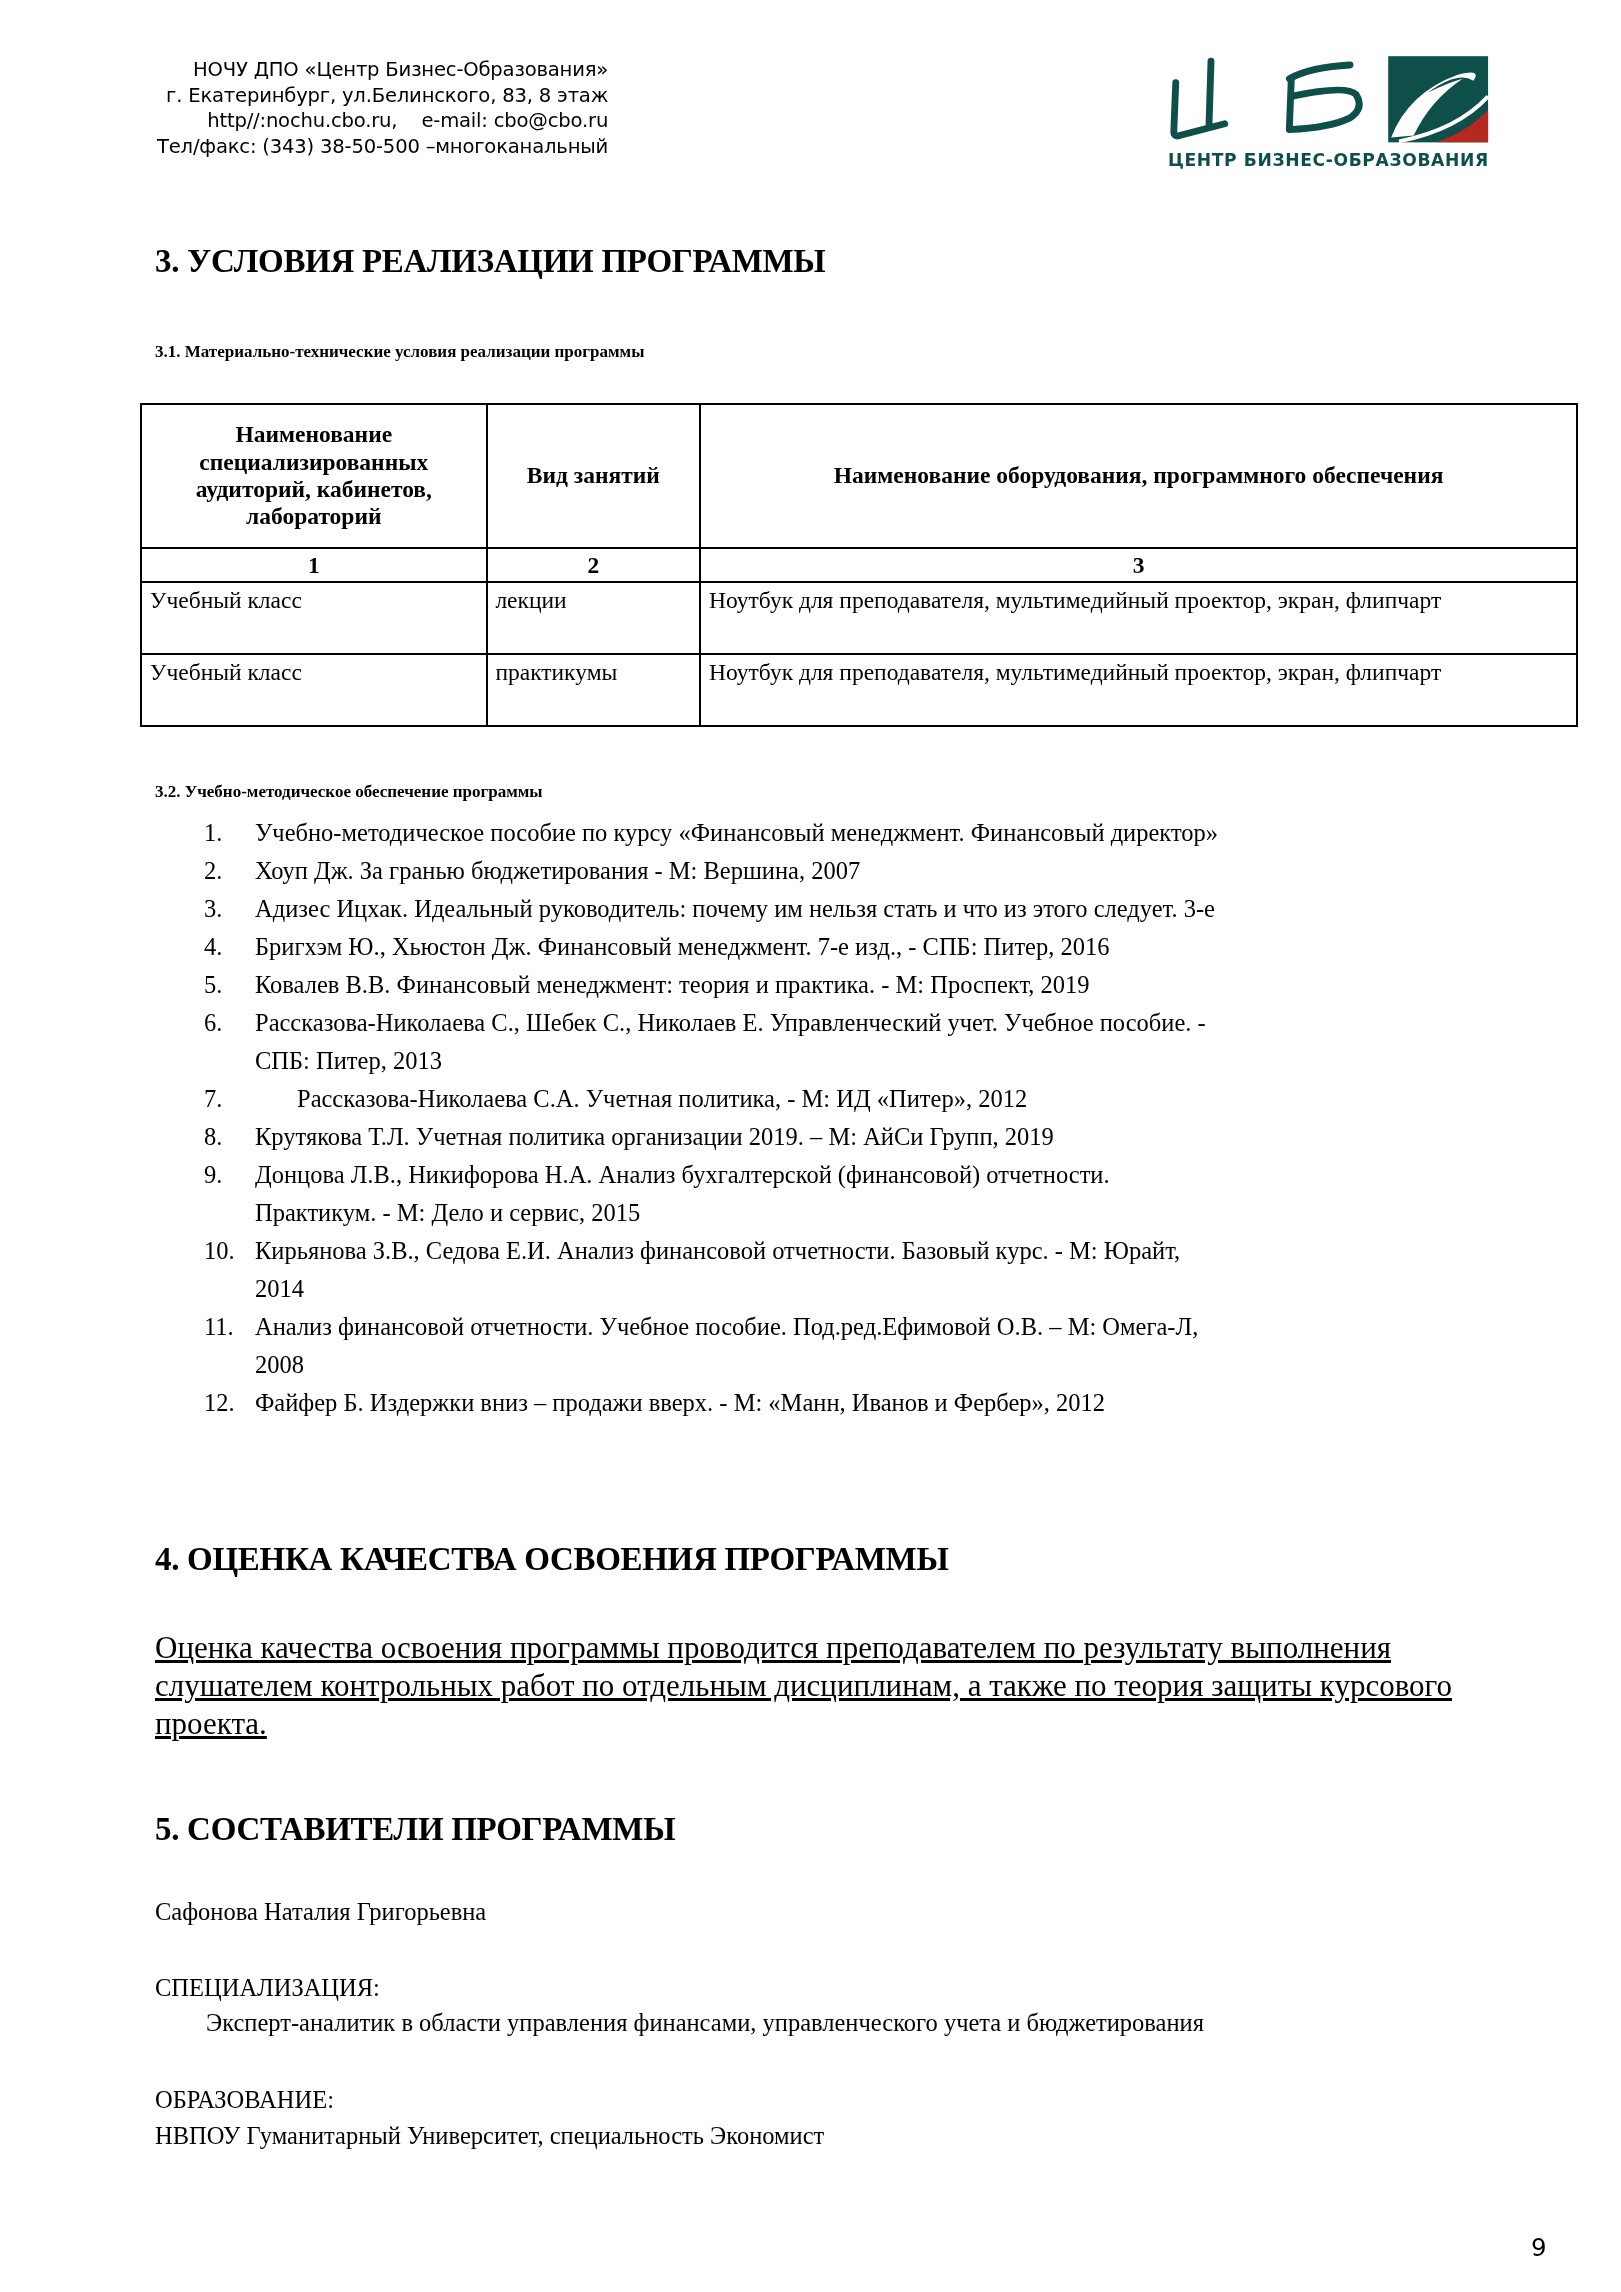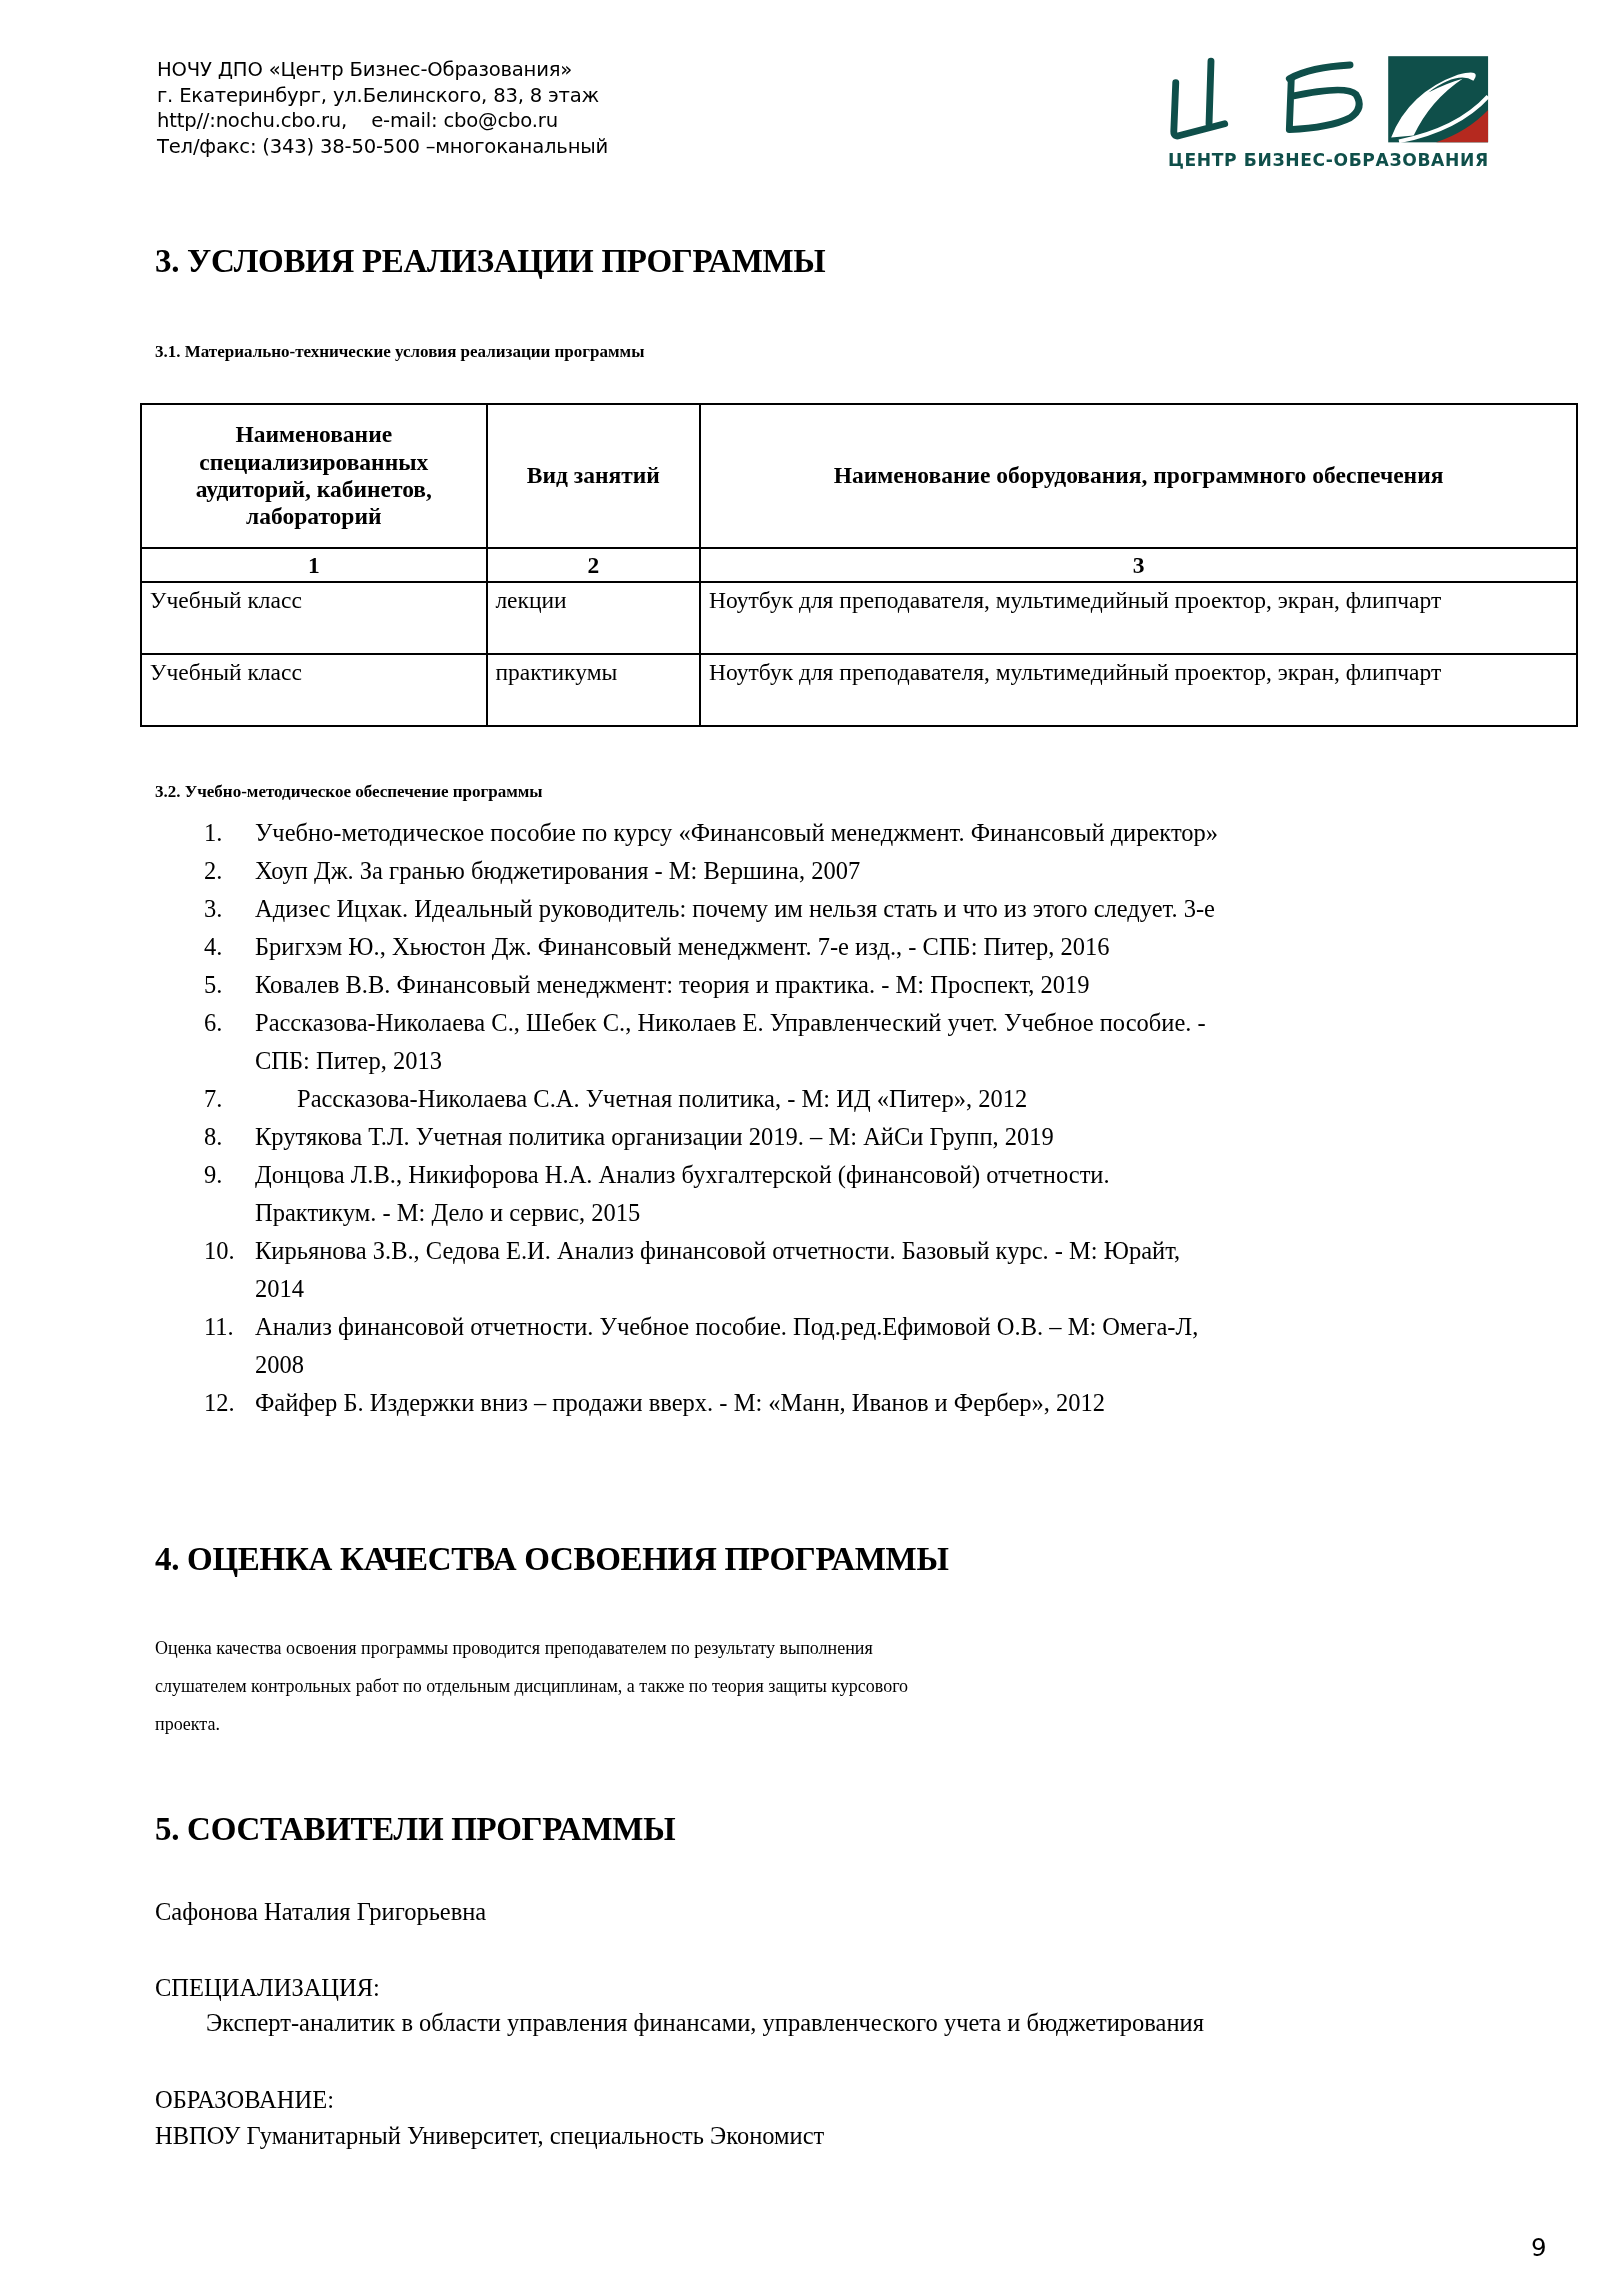--- a/index.html
+++ b/index.html
@@ -1,41 +1,41 @@
 <!DOCTYPE html>
 <html><head>
 <meta charset="utf-8">
 <style>
   html, body { margin: 0; padding: 0; background: #ffffff; }
   body { width: 1621px; height: 2293px; position: relative; overflow: hidden; color: #000; }
   .serif { font-family: "Liberation Serif", "DejaVu Serif", serif; }
   .sans { font-family: "DejaVu Sans", "Liberation Sans", sans-serif; }
 
-  #org-header { position: absolute; left: 157px; top: 57px; font-size: 19.6px; line-height: 25.5px; letter-spacing: -0.2px; }
+  #org-header { position: absolute; left: 157px; top: 57px; font-size: 19.6px; line-height: 25.5px; letter-spacing: -0.2px; text-align: right; }
   #org-header div { white-space: pre; }
 
   #logo { position: absolute; left: 1164px; top: 53px; width: 328px; height: 118px; }
 
   .h1 { position: absolute; left: 155px; font-weight: bold; font-size: 33px; letter-spacing: -0.3px; white-space: nowrap; }
   .h2 { position: absolute; left: 155px; font-weight: bold; font-size: 17px; white-space: nowrap; margin-top: 6px; }
 
   #equipment-table { position: absolute; left: 140px; top: 403px; width: 1438px; border-collapse: collapse; font-size: 23.5px; }
   #equipment-table td, #equipment-table th { border: 2px solid #000; padding: 0 7.8px; vertical-align: top; }
   #equipment-table { border: 2.9px solid #000; }
   #equipment-table th { font-weight: bold; text-align: center; vertical-align: middle; line-height: 27.4px; }
   #equipment-table tr.head-row th { height: 142px; }
   #equipment-table tr.num-row td { font-weight: bold; text-align: center; height: 32px; line-height: 32px; border-top: 2.9px solid #000; }
   #equipment-table tr.data-row td { height: 70px; line-height: 34px; }
   .c1 { width: 328px; } .c2 { width: 196px; }
 
   #literature-list { position: absolute; left: 155px; top: 814px; width: 1411px; margin: 0; padding: 0; list-style: none; font-size: 24.5px; line-height: 38px; }
   #literature-list li { position: relative; padding-left: 100px; }
   #literature-list li .num { position: absolute; left: 49px; }
 
-  .para { position: absolute; left: 155px; font-size: 18px; line-height: 38px; width: 1411px; }
+  .para { position: absolute; left: 155px; font-size: 31px; line-height: 38px; width: 1411px; text-decoration: underline; }
   .line { position: absolute; font-size: 24.5px; white-space: nowrap; }
 
   #page-number { position: absolute; left: 1531px; top: 2233px; font-size: 24.5px; }
 </style>
 </head>
 <body>
 
 <div id="org-header" class="sans">
   <div>НОЧУ ДПО «Центр Бизнес-Образования»</div>
   <div>г. Екатеринбург, ул.Белинского, 83, 8 этаж</div>

